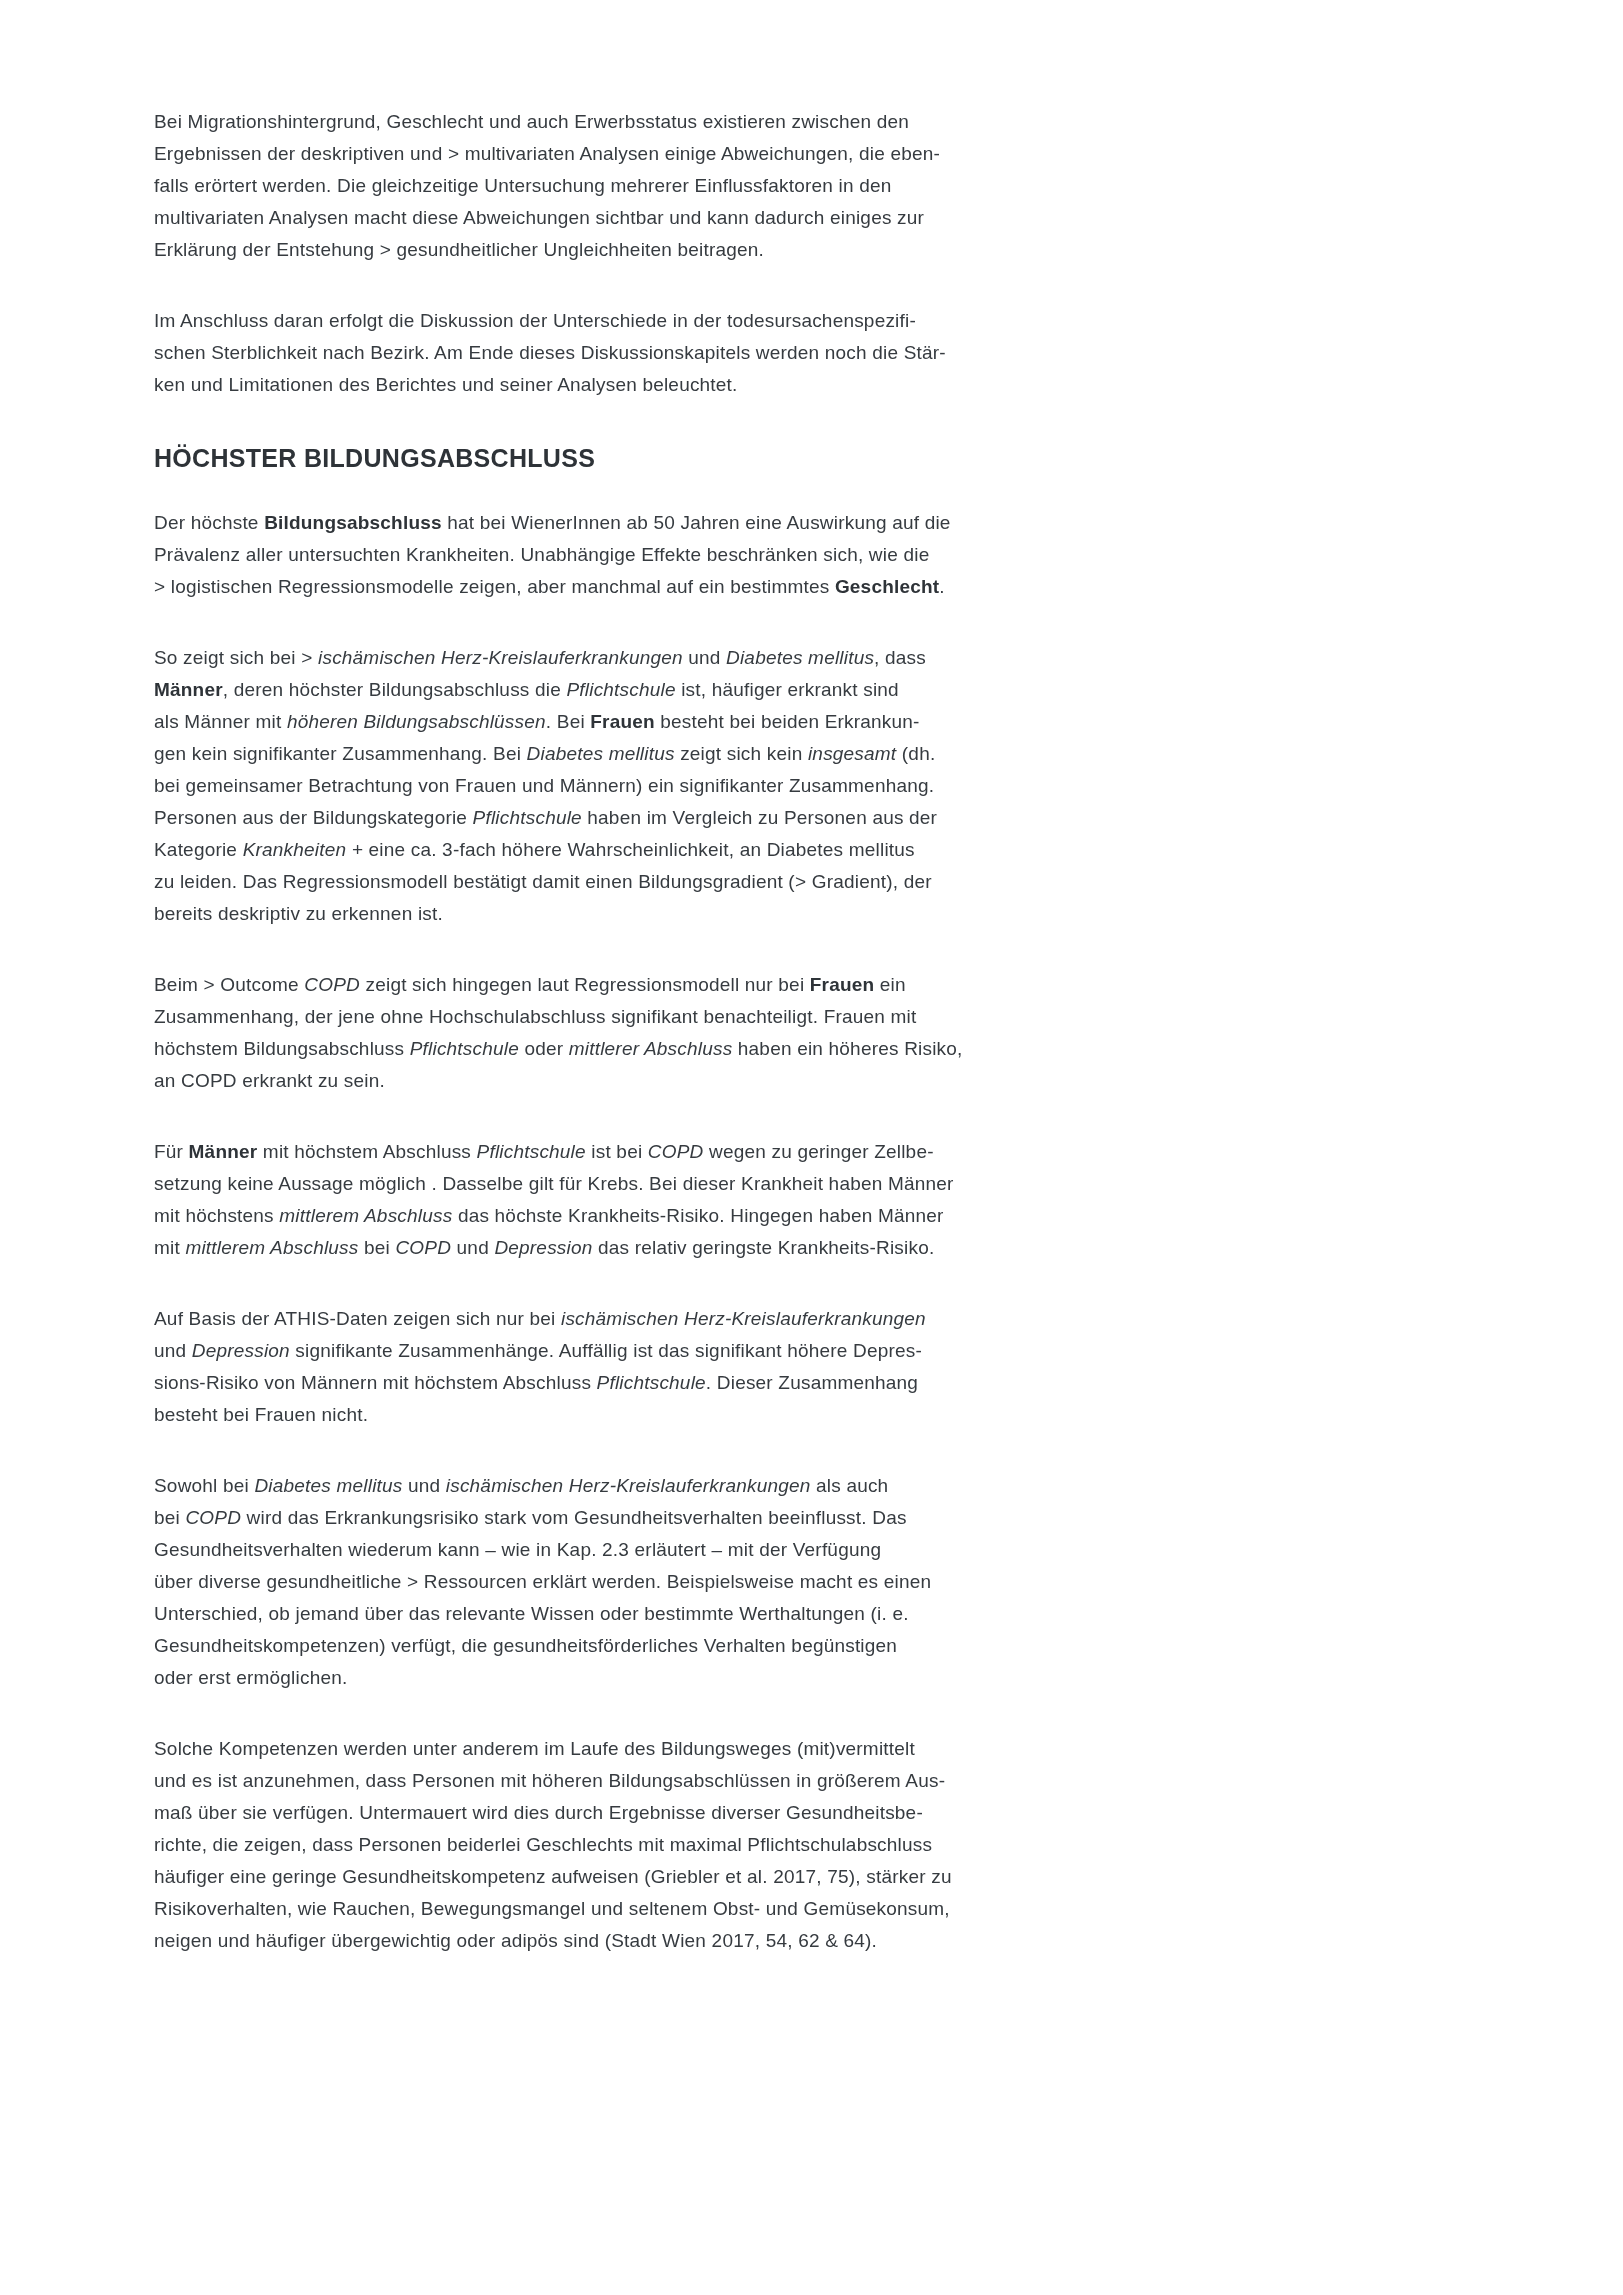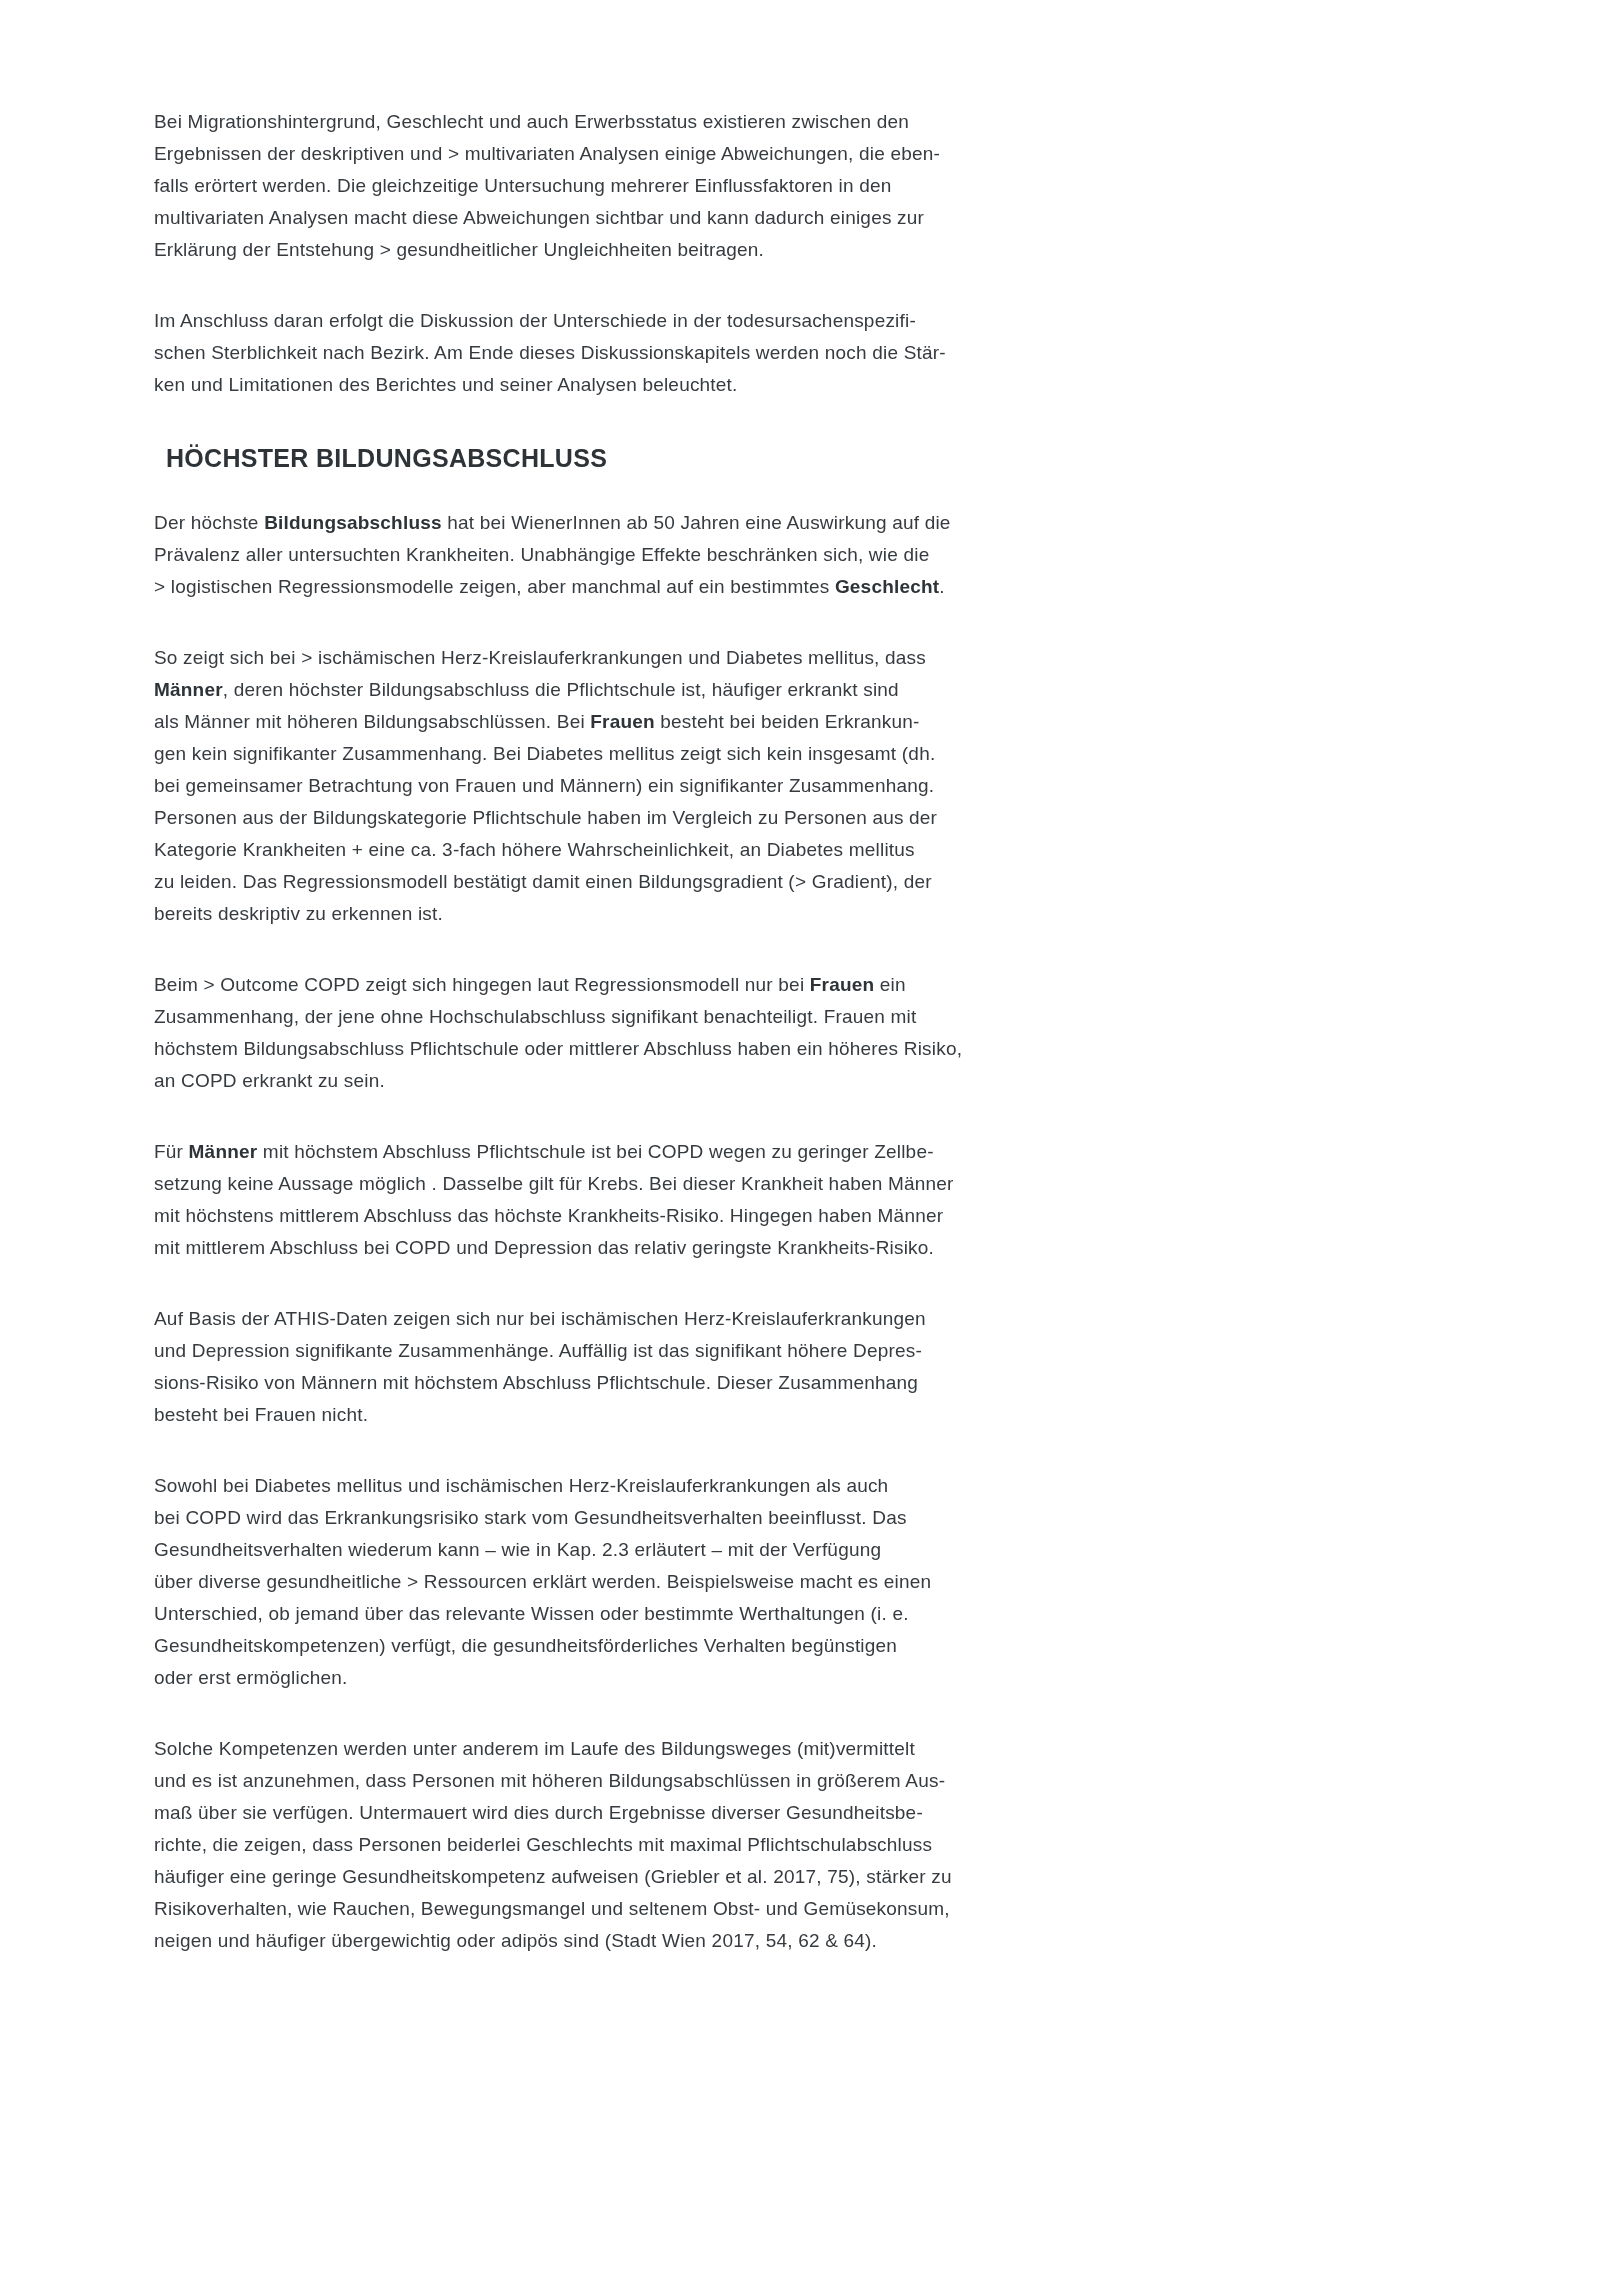--- a/index.html
+++ b/index.html
@@ -11,25 +11,25 @@
     color:#363b40;
     overflow:hidden;
   }
   .content{position:absolute;left:154px;top:106px;width:1063px;}
   .para{
     font-size:19px;line-height:32px;letter-spacing:0.2px;
     white-space:pre-line;
     margin:0 0 39px 0;font-weight:400;
   }
   .para .b{font-weight:700;color:#2e3338;margin-top:48px;}
-  .para .i{}
+  .para .i{font-style:italic;}
   .section-heading{
     font-size:25px;line-height:36px;font-weight:700;
     color:#2e3338;letter-spacing:0.3px;
-    margin:35px 0 31px 12px;
+    margin:35px 0 31px 0;
   }
   .page-footer{
     position:absolute;left:154px;right:153px;top:2180px;
     display:flex;justify-content:space-between;align-items:baseline;
     font-size:23.5px;line-height:32px;letter-spacing:0.2px;color:#363b40;
   }
 </style>
 </head>
 <body>
 

